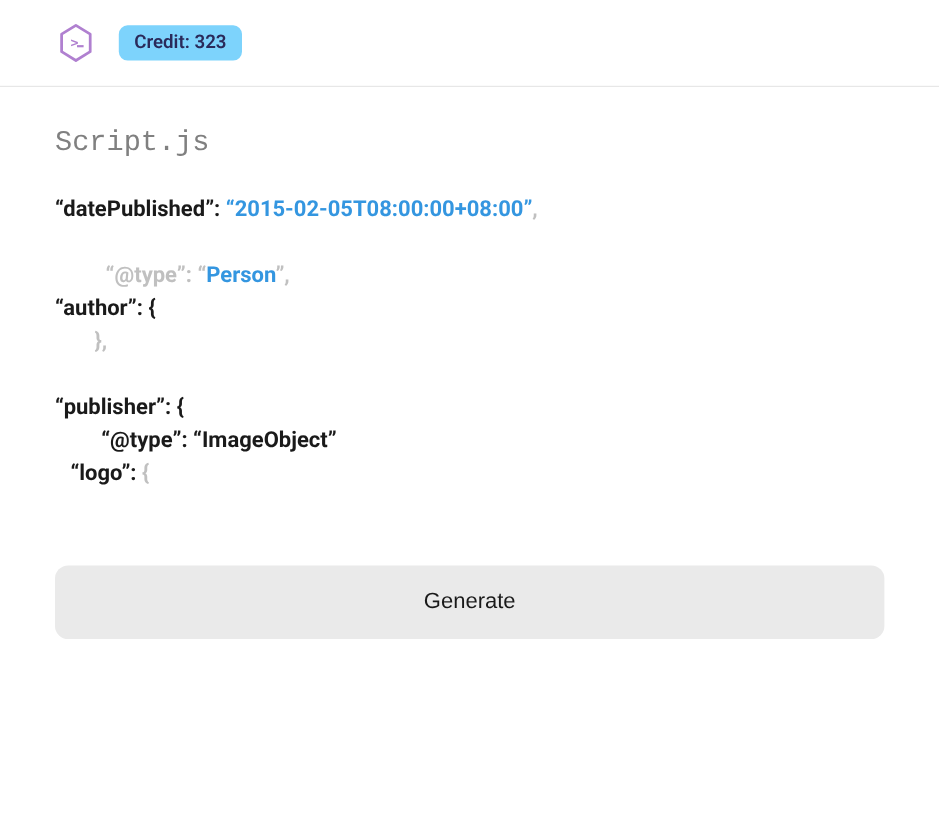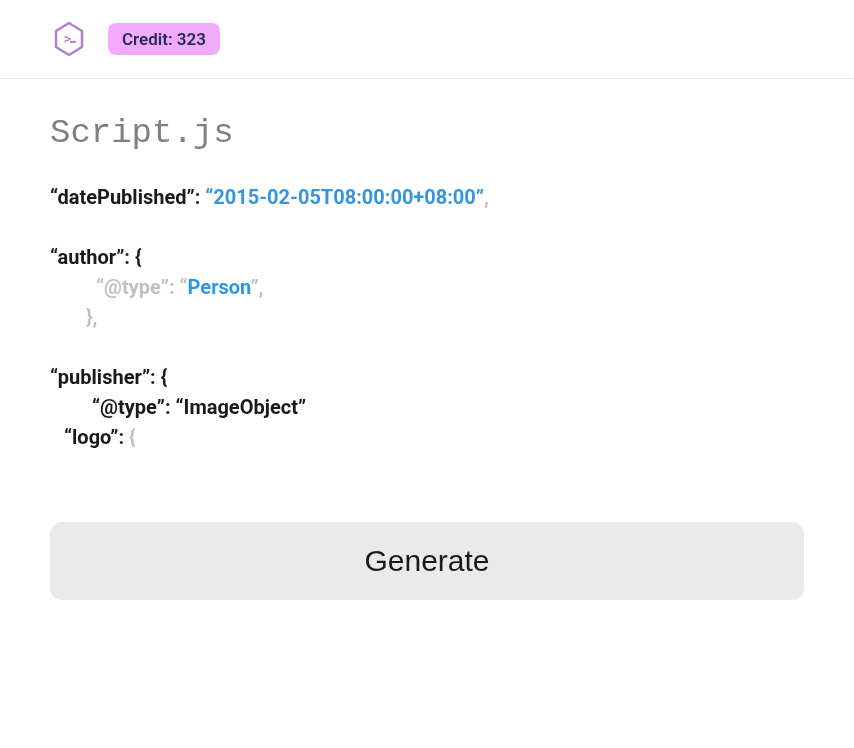--- a/index.html
+++ b/index.html
@@ -29,33 +29,33 @@
       margin-right: 20px;
     }
     .title {
       font-family: "Courier New", Courier, monospace;
       font-size: 24px;
       font-weight: bold;
       color: #1a1a1a;
       flex: 1;
     }
     .credit-badge {
-      background: #f0abfc;
+      background: #7dd3fc;
       color: #2a2a5a;
       font-weight: 600;
       font-size: 17px;
       padding: 6px 14px;
       border-radius: 8px;
     }
     .content {
       padding: 35px 50px 20px 50px;
     }
     .section-title {
       font-family: "Courier New", Courier, monospace;
-      font-size: 34px;
+      font-size: 26px;
       color: #808080;
       margin-bottom: 30px;
     }
     .code-block {
       font-size: 20px;
       line-height: 1.5;
       color: #1a1a1a;
       font-weight: bold;
     }
     .code-line {
@@ -78,21 +78,21 @@
     .indent-author-close { padding-left: 36px; }
     .indent-logo { padding-left: 42px; }
     .generate-btn {
       display: block;
       width: calc(100% - 100px);
       margin: 50px 50px 0 50px;
       padding: 22px;
       background: #eaeaea;
       border: none;
       border-radius: 12px;
-      font-size: 30px;
+      font-size: 20px;
       font-weight: 500;
       color: #1a1a1a;
       cursor: pointer;
       text-align: center;
     }
   </style>
 </head>
 <body>
 
 <div class="header">
@@ -107,22 +107,22 @@
 </div>
 
 <div class="content">
   <div class="section-title">Script.js</div>
 
   <div class="code-block">
     <div class="code-line"><span>“datePublished”</span><span>: </span><span class="blue">“2015-02-05T08:00:00+08:00”</span><span class="dim">,</span></div>
 
     <div class="spacer"></div>
 
+    <div class="code-line indent-author"><span class="dim">“@type”</span><span class="dim">: “</span><span class="blue">Person</span><span class="dim">”,</span></div>
     <div class="code-line"><span>“author”</span><span>: {</span></div>
-    <div class="code-line indent-author"><span class="dim">“@type”</span><span class="dim">: “</span><span class="blue">Person</span><span class="dim">”,</span></div>
     <div class="code-line indent-author-close dim"><span>},</span></div>
 
     <div class="spacer"></div>
 
     <div class="code-line"><span>“publisher”</span><span>: {</span></div>
     <div class="code-line indent-logo"><span>“@type”</span><span>: </span><span>“ImageObject”</span></div>
     <div class="code-line indent1"><span>“logo”</span><span>: </span><span class="dim">{</span></div>
   </div>
 </div>
 

